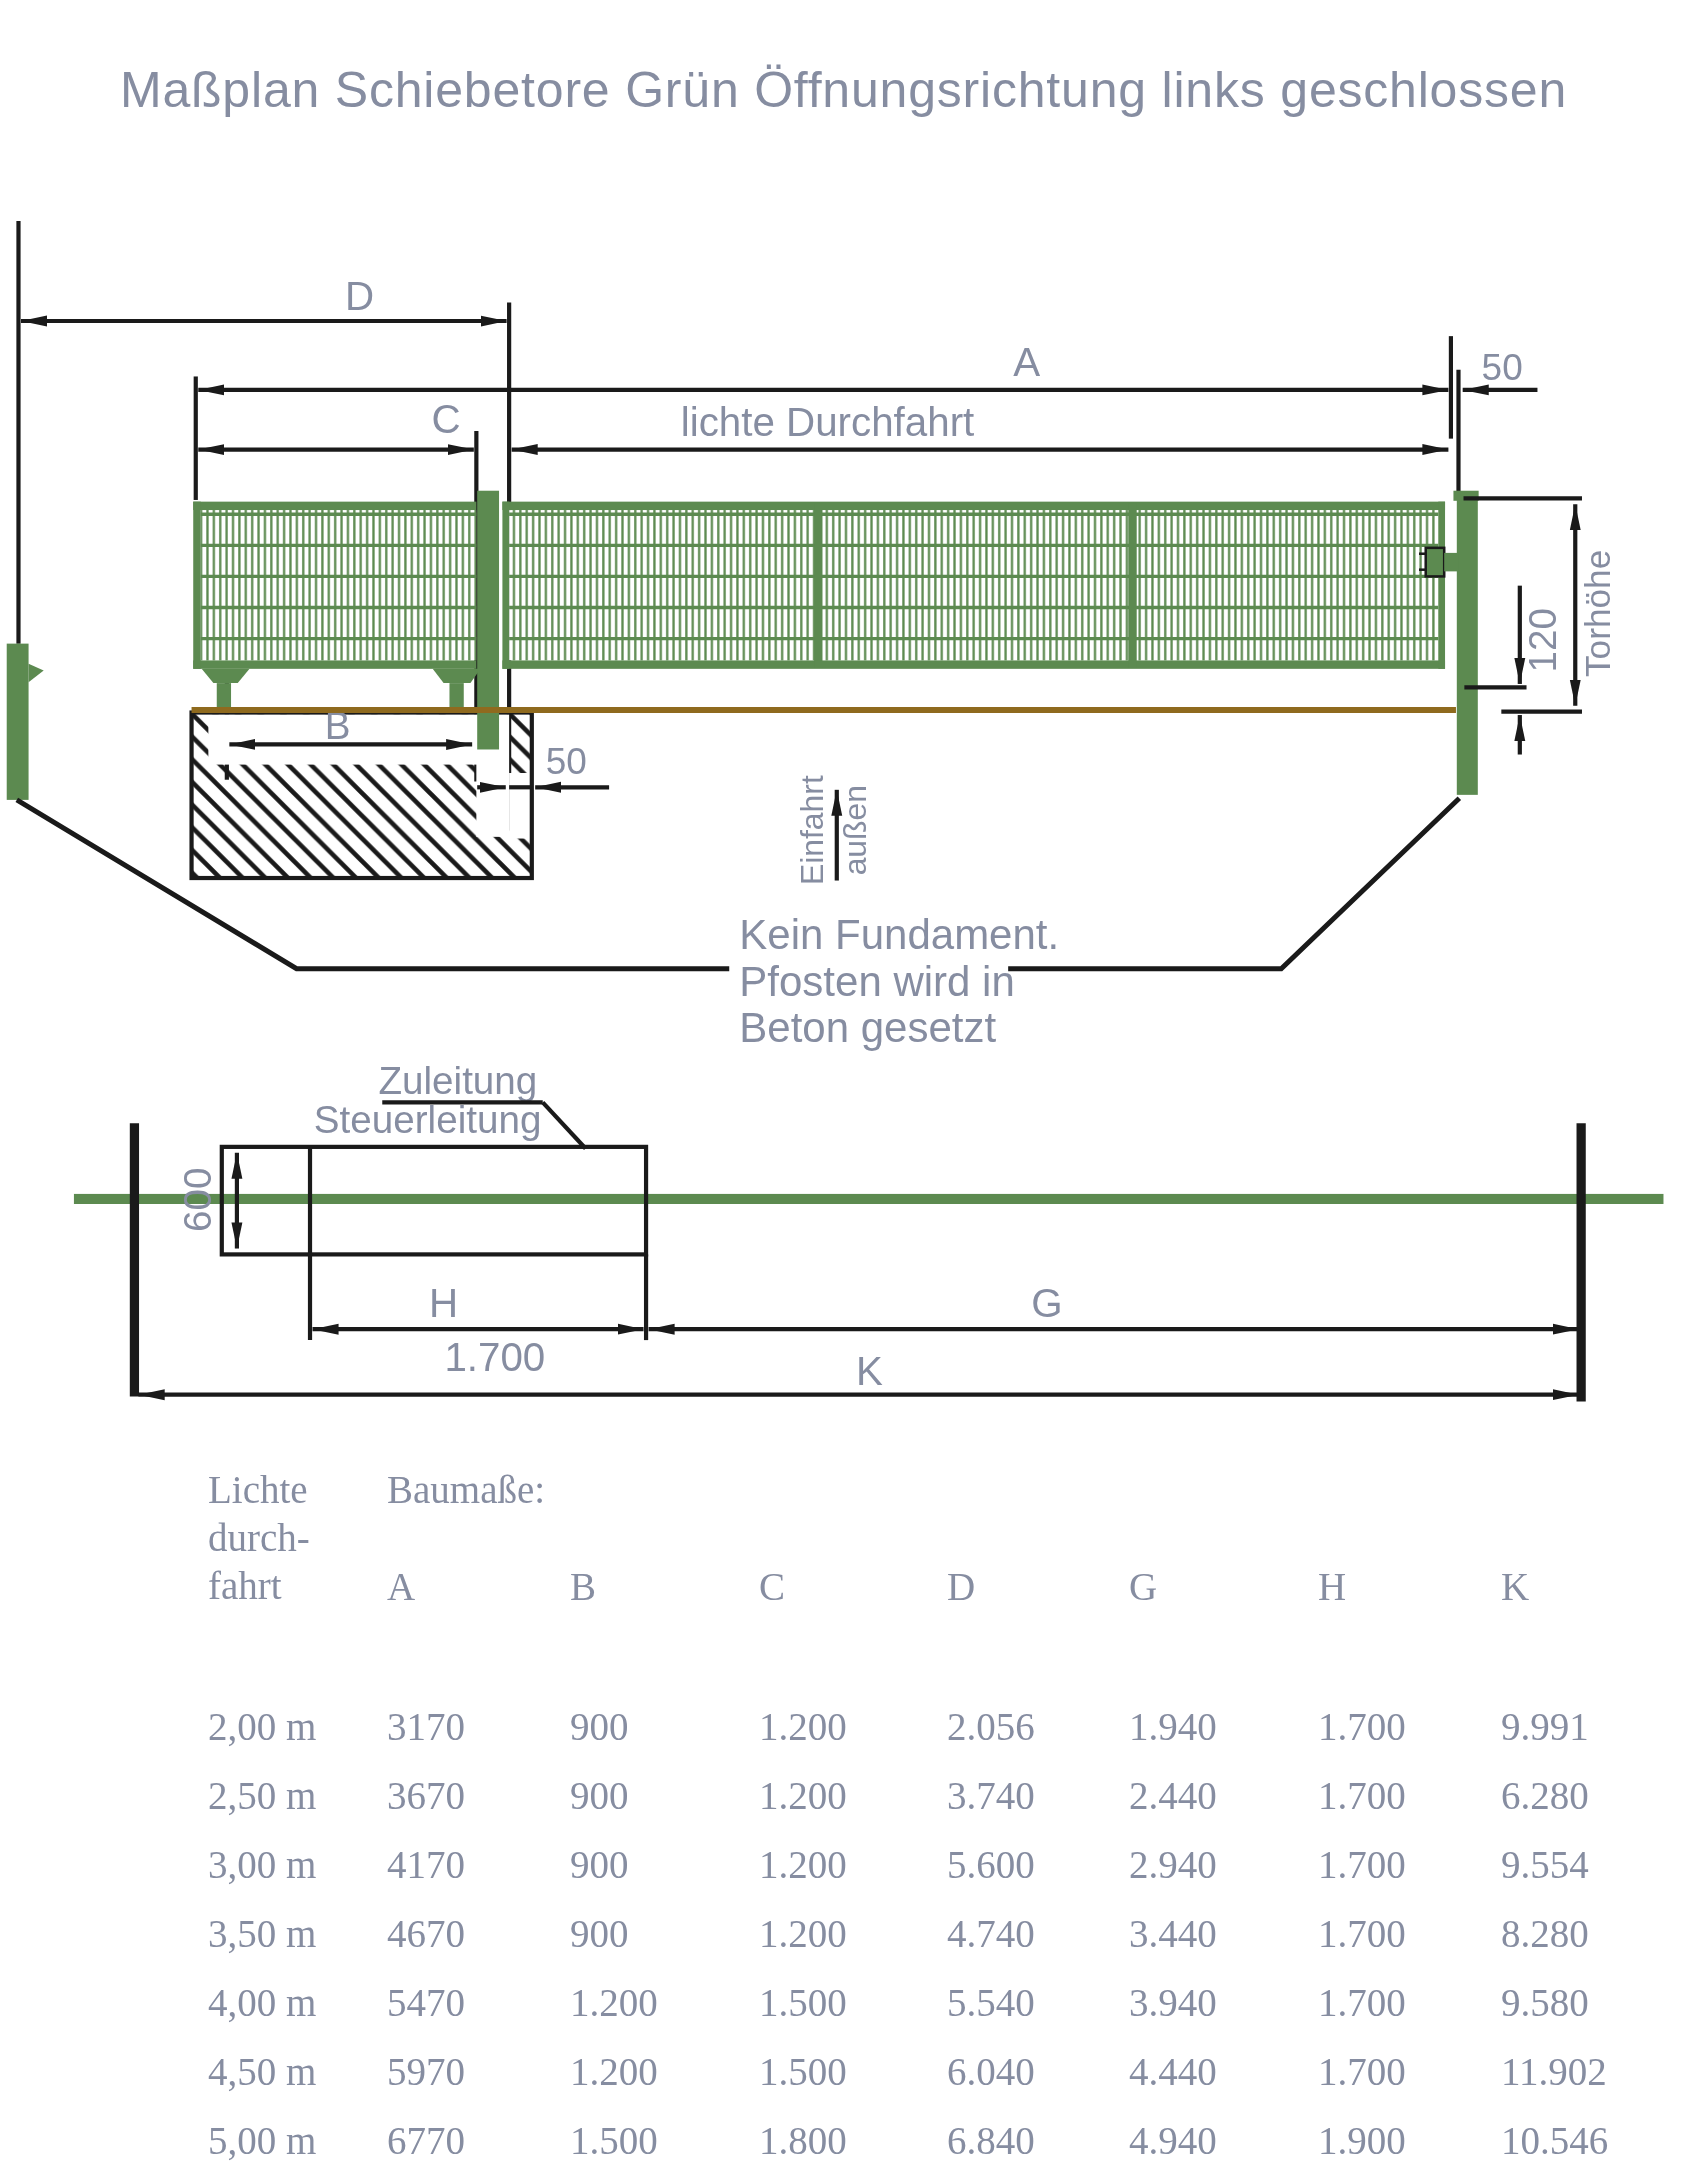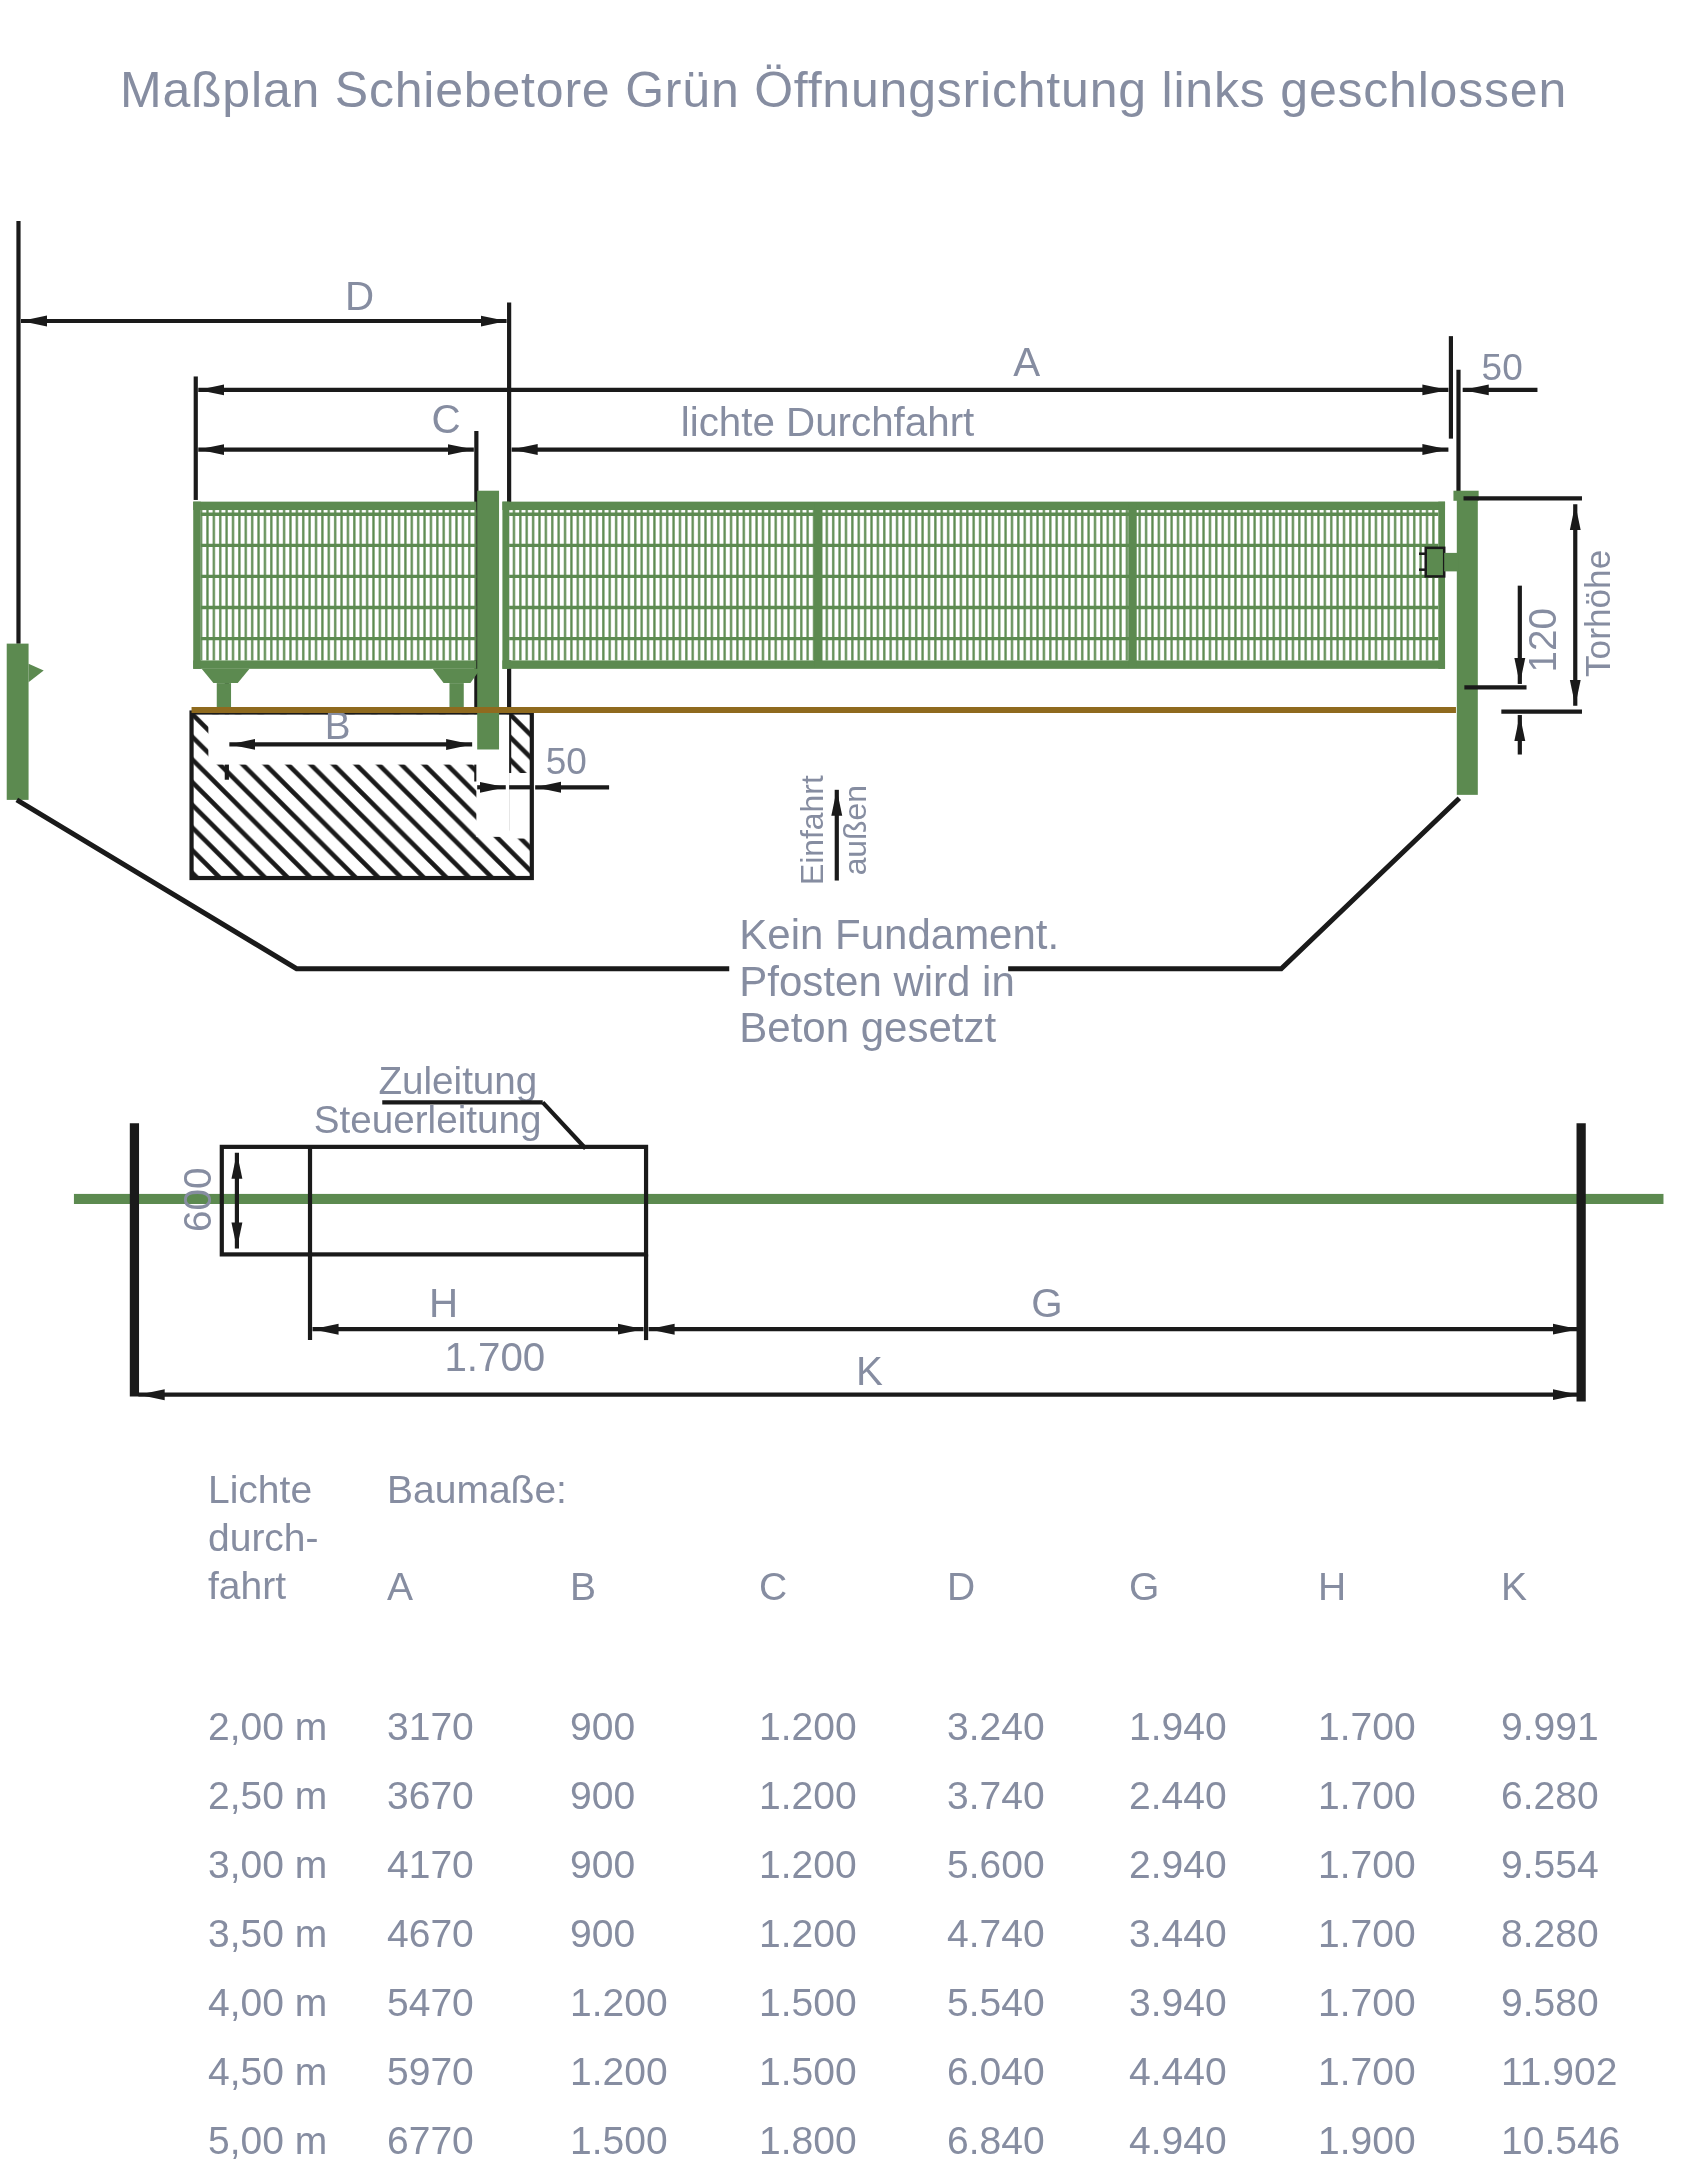--- a/index.html
+++ b/index.html
@@ -4,21 +4,21 @@
 <style>
   html,body{margin:0;padding:0;background:#ffffff;}
   .page{position:relative;width:1687px;height:2183px;background:#ffffff;overflow:hidden;
         font-family:"Liberation Sans",sans-serif;}
   .title{position:absolute;top:61px;left:0;width:1687px;text-align:center;
          font-size:50px;font-weight:400;color:#868da1;letter-spacing:0.8px;}
   svg{position:absolute;top:0;left:0;}
   svg text{font-family:"Liberation Sans",sans-serif;fill:#868da1;}
 
   
-  .dim-table{position:absolute;top:0;left:0;width:1687px;height:2183px;color:#868da1;font-size:39px;}
+  .dim-table{position:absolute;top:0;left:0;width:1687px;height:2183px;color:#868da1;font-size:39px;font-family:Liberation Serif, serif;}
   .dim-table span{white-space:nowrap;}
   .t-rowheader{position:absolute;left:208px;top:1466px;line-height:48px;}
   .t-group{position:absolute;left:387px;top:1466px;line-height:48px;}
   .letters{position:absolute;top:1552px;left:0;width:1687px;height:69px;}
   .letters span{position:absolute;line-height:69px;}
   .rows{position:absolute;top:1692px;left:0;width:1687px;}
   .trow{position:relative;height:69px;}
   .trow span{position:absolute;top:0;line-height:69px;}
   .c0{left:208px}.c1{left:387px}.c2{left:570px}.c3{left:759px}
   .c4{left:947px}.c5{left:1129px}.c6{left:1318px}.c7{left:1501px}
@@ -215,21 +215,21 @@
       <span class="c7">K</span>
     </div>
 
     <div class="rows">
 
         <div class="trow">
           <span class="c0">2,00 m</span>
           <span class="c1">3170</span>
           <span class="c2">900</span>
           <span class="c3">1.200</span>
-          <span class="c4">3.240</span>
+          <span class="c4">2.056</span>
           <span class="c5">1.940</span>
           <span class="c6">1.700</span>
           <span class="c7">9.991</span>
         </div>
 
         <div class="trow">
           <span class="c0">2,50 m</span>
           <span class="c1">3670</span>
           <span class="c2">900</span>
           <span class="c3">1.200</span>

